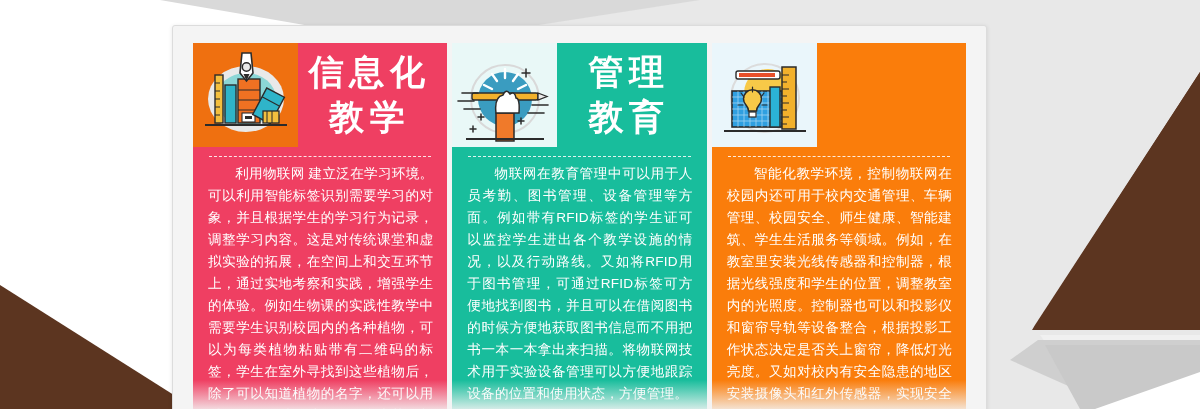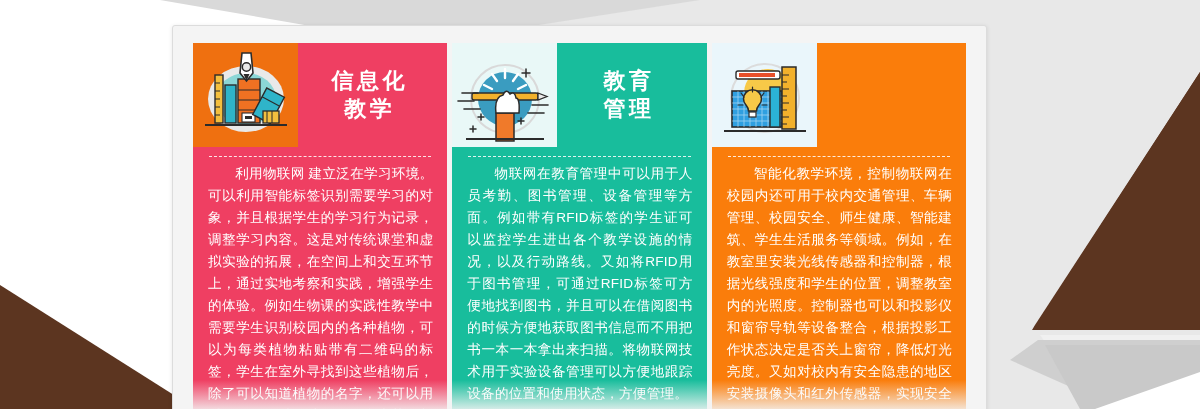--- a/index.html
+++ b/index.html
@@ -47,21 +47,21 @@
   
   .head{ display:flex; height:104px; flex:0 0 104px; }
   .icon-tile{ width:105px; flex:0 0 105px; position:relative; overflow:hidden; }
   .title-tile{
     flex:1 1 auto;
     display:flex; flex-direction:column;
     align-items:center; justify-content:center;
     color:#ffffff;
     font-weight:bold;
     letter-spacing:.16em;
-    font-size:22px;
+    font-size:35px;
     line-height:1.28;
     padding-right:6px;
   }
   .title-tile span{ display:block; white-space:nowrap; }
 
   
   .rule{
     height:1px;
     margin:9px 16px 4px 16px;
     border-top:1px dashed rgba(255,255,255,.85);
@@ -190,22 +190,22 @@
                   <line x1="29" y1="71" x2="29" y2="77"></line>
                 <line x1="66" y1="78" x2="72" y2="78"></line>
                   <line x1="69" y1="75" x2="69" y2="81"></line>
                 <line x1="18" y1="86" x2="24" y2="86"></line>
                   <line x1="21" y1="83" x2="21" y2="89"></line>
               </g>
               <line x1="14" y1="96" x2="92" y2="96" stroke="#2b2b2b" stroke-width="1.8"></line>
             </svg>
           </div>
           <div class="title-tile" style="background:#18bd9c">
+            <span>管理</span>
             <span>教育</span>
-            <span>管理</span>
           </div>
         </div>
         <div class="rule"></div>
         <div class="body">物联网在教育管理中可以用于人员考勤、图书管理、设备管理等方面。例如带有RFID标签的学生证可以监控学生进出各个教学设施的情况，以及行动路线。又如将RFID用于图书管理，可通过RFID标签可方便地找到图书，并且可以在借阅图书的时候方便地获取图书信息而不用把书一本一本拿出来扫描。将物联网技术用于实验设备管理可以方便地跟踪设备的位置和使用状态，方便管理。</div>
       </div>
       <div class="fade" style="background:linear-gradient(to bottom, rgba(24,189,156,0) 0%, #f4f4f4 95%)"></div>
     </div>
 
     <div class="panel">
       <div class="fill" style="background:#fa7d0b"></div>

